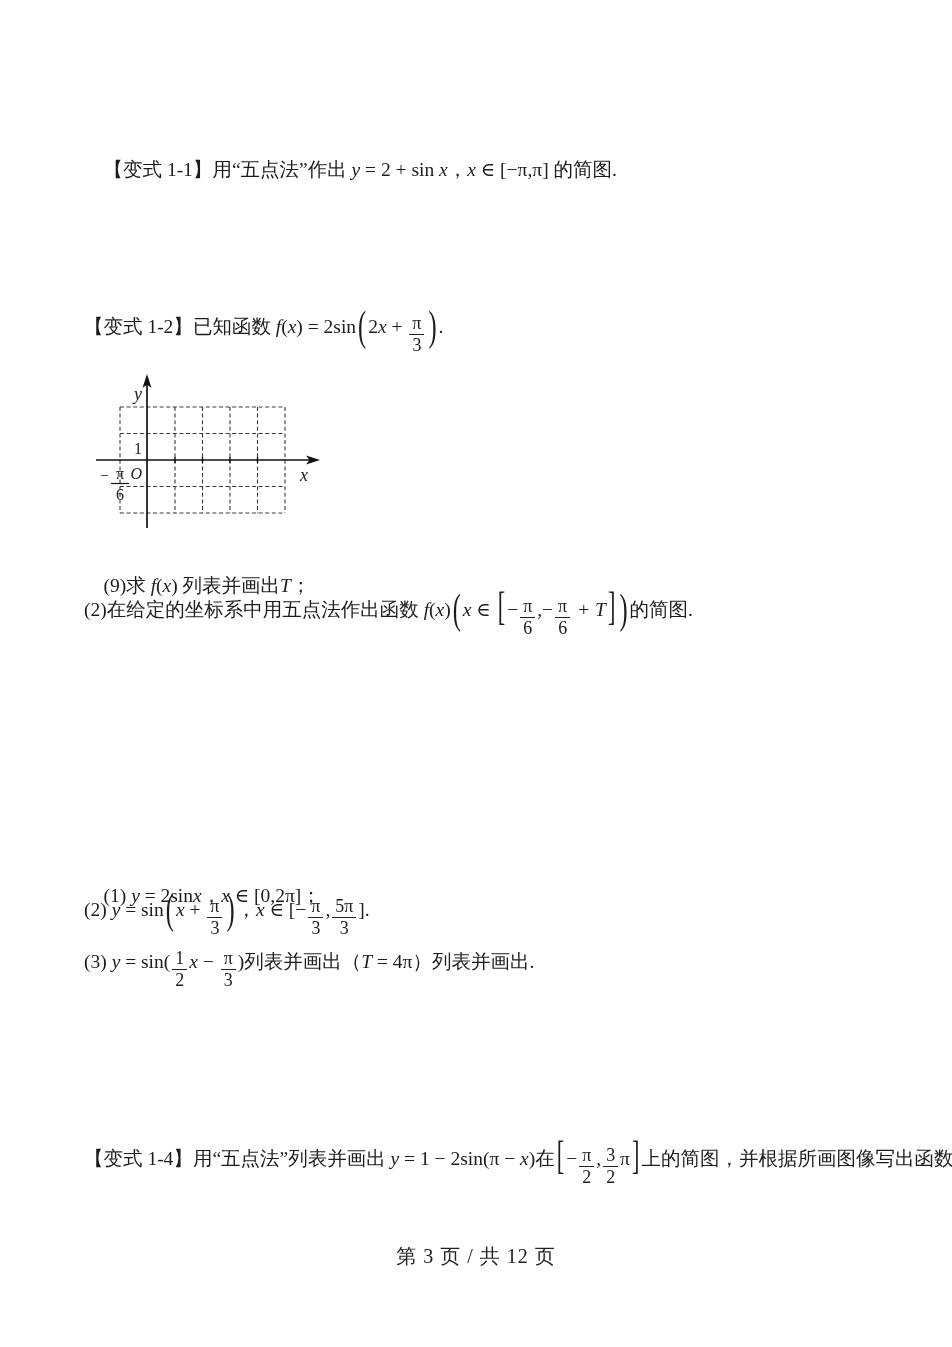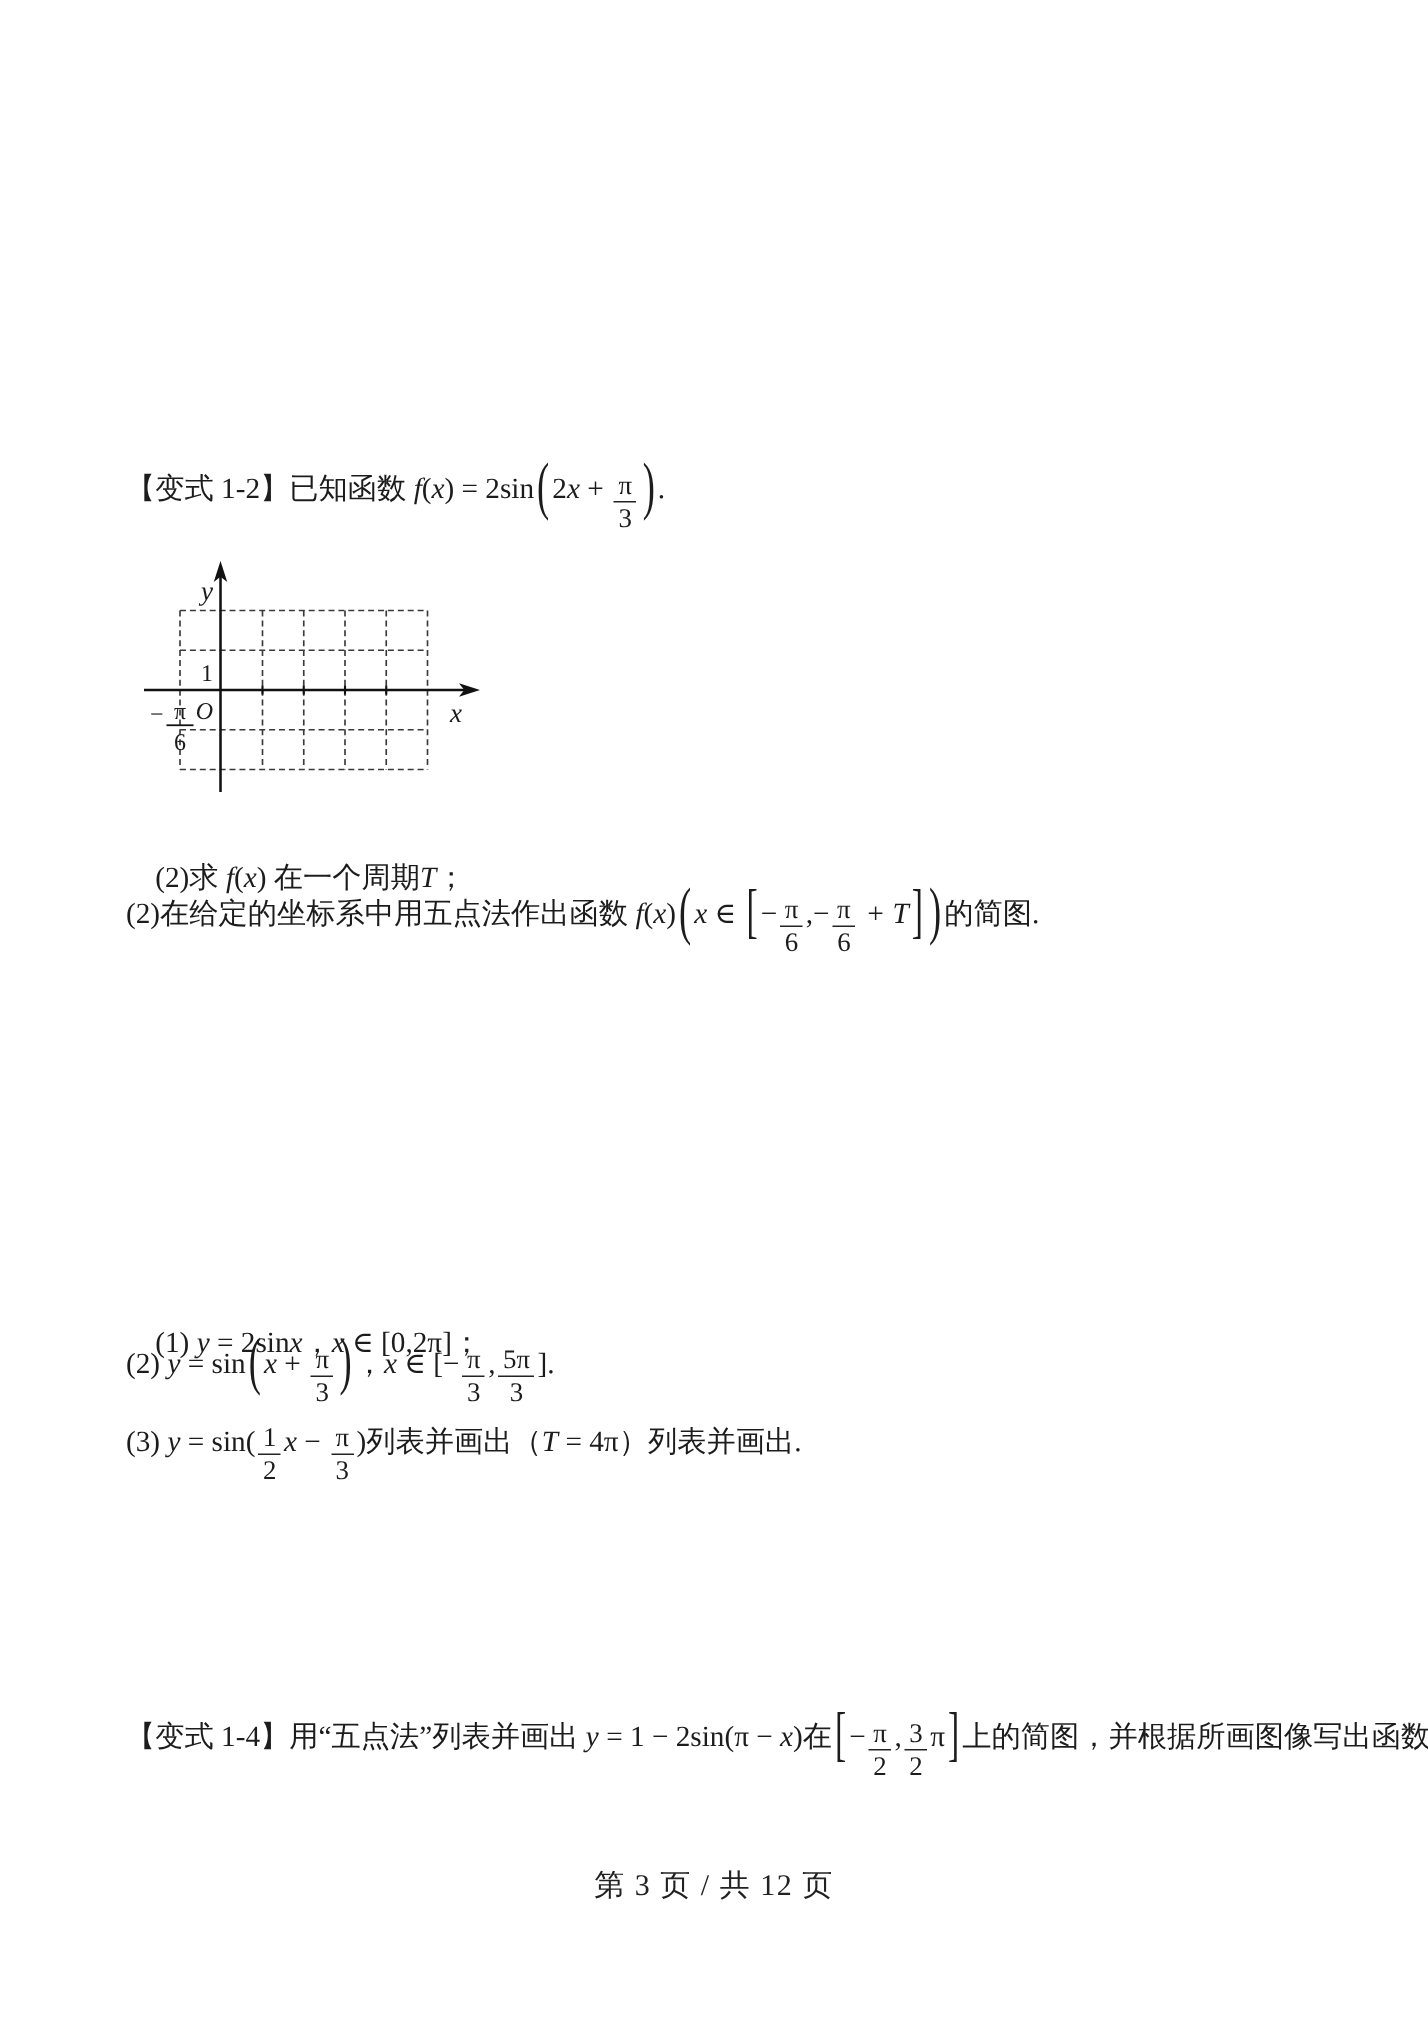--- a/index.html
+++ b/index.html
@@ -19,20 +19,23 @@
        font-size:1.15em;font-weight:300;line-height:1;margin:0 2px;}
   .footer{position:absolute;top:1243px;left:0;width:952px;text-align:center;
           font-size:20px;color:#222;letter-spacing:1px;}
   svg text{font-family:"Liberation Serif","DejaVu Serif",serif;fill:#1c1c1c;}
 </style>
 </head>
 <body>
 
 <div class="page">
 
+  <div class="line" style="top:131px">
+    <span class="rm">【变式 1-1】</span><span class="rm">用“五点法”作出 </span><span class="it">y</span><span class="rm"> = 2 + sin </span><span class="it">x</span><span class="rm">，</span><span class="it">x</span><span class="rm"> ∈ [−π,π] </span><span class="rm">的简图.</span>
+  </div>
 
   <div class="mline" style="top:314px;height:48px">
     <span class="rm">【变式 1-2】</span><span class="rm">已知函数 </span><span class="it">f</span><span class="rm">(</span><span class="it">x</span><span class="rm">) = 2sin</span><span class="big">(</span><span class="rm">2</span><span class="it">x</span><span class="rm"> + </span><span class="frac"><span class="num">π</span><span class="den">3</span></span><span class="big">)</span><span class="rm">.</span>
   </div>
 
   <svg style="position:absolute;left:92px;top:370px" width="240" height="164" viewBox="0 0 240 164">
 
     <g stroke="#3a3a3a" stroke-width="1.1" stroke-dasharray="4 2.6">
       <line x1="28" y1="37" x2="193" y2="37"></line>
       <line x1="28" y1="63.5" x2="193" y2="63.5"></line>
@@ -63,21 +66,21 @@
     <text x="212" y="111" text-anchor="middle" font-size="18" font-style="italic">x</text>
     <text x="50" y="84" text-anchor="end" font-size="16">1</text>
     <text x="50" y="109" text-anchor="end" font-size="16" font-style="italic">O</text>
     <text x="8" y="111" font-size="16">−</text>
     <text x="28" y="109" text-anchor="middle" font-size="16">π</text>
     <line x1="19" y1="113.5" x2="37" y2="113.5" stroke="#111" stroke-width="1.2"></line>
     <text x="28" y="130" text-anchor="middle" font-size="16">6</text>
   </svg>
 
   <div class="line" style="top:547px">
-    <span class="rm">(2)求 </span><span class="it">f</span><span class="rm">(</span><span class="it">x</span><span class="rm">)</span><span class="rm"> 在一个周期</span><span class="it">T</span><span class="rm">；</span>
+    <span class="rm">(9)求 </span><span class="it">f</span><span class="rm">(</span><span class="it">x</span><span class="rm">)</span><span class="rm"> 列表并画出</span><span class="it">T</span><span class="rm">；</span>
   </div>
 
   <div class="mline" style="top:597px;height:50px">
     <span class="rm">(2)在给定的坐标系中用五点法作出函数 </span><span class="it">f</span><span class="rm">(</span><span class="it">x</span><span class="rm">)</span><span class="big">(</span><span class="it">x</span><span class="rm"> ∈ </span><span class="bbk">[</span><span class="rm">−</span><span class="frac"><span class="num">π</span><span class="den">6</span></span><span class="rm">,</span><span class="rm">−</span><span class="frac"><span class="num">π</span><span class="den">6</span></span><span class="it"> + T</span><span class="bbk">]</span><span class="big">)</span><span class="rm">的简图.</span>
   </div>
 
 
   <div class="line" style="top:857px">
     <span class="rm">(1) </span><span class="it">y</span><span class="rm"> = 2sin</span><span class="it">x</span><span class="rm">，</span><span class="it">x</span><span class="rm"> ∈ [0,2π]</span><span class="rm">；</span>
   </div>

